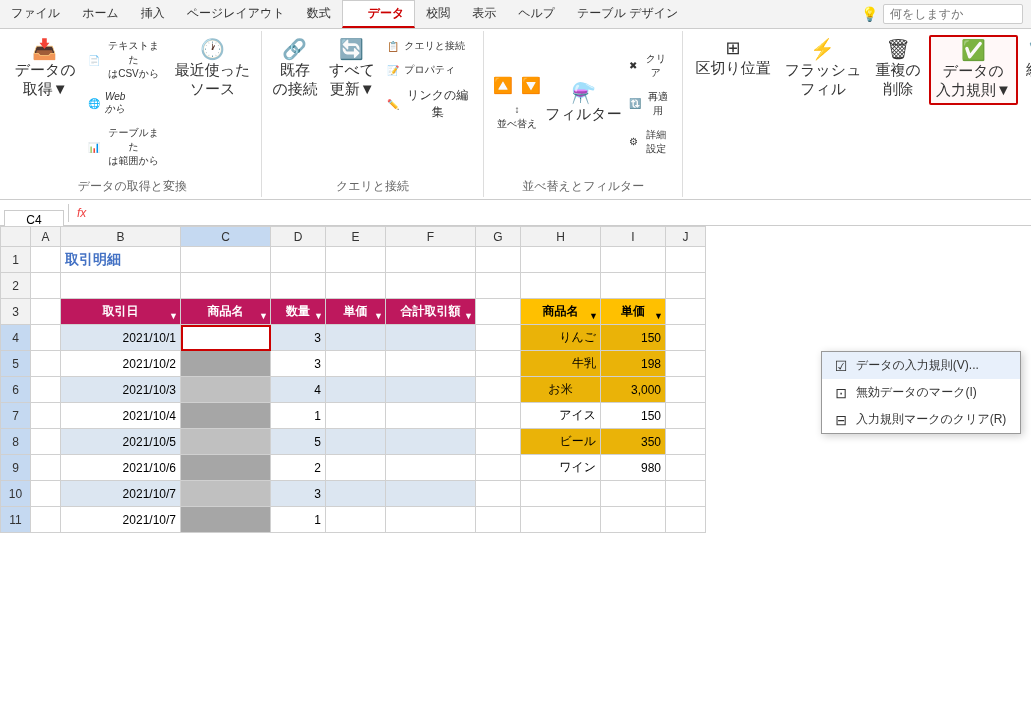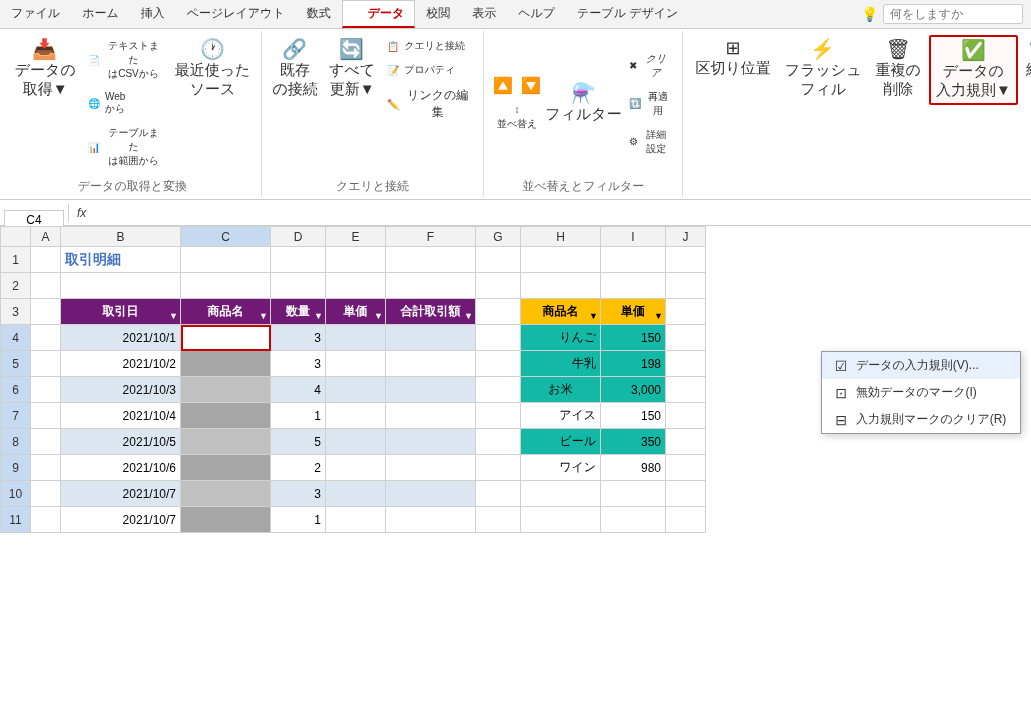--- a/index.html
+++ b/index.html
@@ -16,21 +16,21 @@
     .ribbon-group-label { font-size: 12px; color: #666; padding: 2px 0; text-align: center; }
     .ribbon-btn { display: flex; flex-direction: column; align-items: center; justify-content: center; padding: 3px 5px; cursor: pointer; border: 1px solid transparent; border-radius: 2px; min-width: 40px; font-size: 10px; color: #333; text-align: center; gap: 2px; }
     .ribbon-btn.highlighted { border: 2px solid #c00; background: #fff0f0; }
     .ribbon-btn .icon { font-size: 20px; line-height: 1; }
     .ribbon-btn .label { font-size: 15px; white-space: nowrap; }
 
     
     .formula-bar { display: flex; align-items: center; background: #fff; border-bottom: 1px solid #ccc; padding: 2px 4px; gap: 4px; height: 26px; }
     .cell-ref { width: 60px; border: 1px solid #ccc; padding: 2px 4px; font-size: 12px; text-align: center; margin-top: 15px; }
     .formula-divider { width: 1px; height: 18px; background: #ccc; }
-    .fx-label { font-size: 12px; color: #404040; font-style: italic; padding: 0 4px; }
+    .fx-label { font-size: 12px; color: #ef4444; font-style: italic; padding: 0 4px; }
     .formula-input { flex: 1; border: none; outline: none; font-size: 12px; padding: 2px 4px; }
 
     
     .spreadsheet { background: #fff; overflow: auto; position: relative; }
     table { border-collapse: collapse; table-layout: fixed; }
     th, td { border: 1px solid #d0d0d0; font-size: 12px; white-space: nowrap; overflow: hidden; }
     
     
     .col-header { background: #f2f2f2; text-align: center; font-weight: normal; height: 20px; color: #333; }
     .col-header.selected { background: #c5d9f1; }
@@ -39,35 +39,35 @@
     .row-header { background: #f2f2f2; text-align: center; font-weight: normal; width: 30px; color: #333; }
     .row-header.selected { background: #c5d9f1; }
 
     
     .cell { height: 26px; padding: 2px 4px; }
     .cell.selected { background: #cdd9f0; }
     .cell.active { outline: 2px solid #c00; outline-offset: -2px; background: #fff; }
     .cell.light-blue { background: #dce6f1; margin-left: 27px; }
     .cell.gray { background: #a6a6a6; }
     .cell.light-gray { background: #c0c0c0; }
-    .cell.yellow-bg { background: #14b8a6; }
+    .cell.yellow-bg { background: #eab308; }
     .cell.date-cell { text-align: right; }
     .cell.num-cell { text-align: right; }
 
     
     .dropdown-menu { position: absolute; top: 125px; right: 10px; background: #fff; border: 1px solid #999; box-shadow: 2px 2px 8px rgba(0,0,0,0.2); z-index: 100; width: 200px; }
     .dropdown-item { display: flex; align-items: center; padding: 5px 10px; cursor: pointer; font-size: 12px; color: #333; gap: 6px; }
     .dropdown-item.active { background: #e8f0fb; }
     .dropdown-icon { font-size: 14px; width: 18px; text-align: center; }
 
     
     .title-cell { color: #4472c4; font-weight: bold; font-size: 14px; }
 
     
-    .tbl-header { background: #701a75; color: #fff; font-weight: bold; text-align: center; position: relative; }
+    .tbl-header { background: #be185d; color: #fff; font-weight: bold; text-align: center; position: relative; }
     .tbl-header-ref { background: #ffc000; color: #000; font-weight: bold; text-align: center; position: relative; }
     .filter-arrow { font-size: 9px; position: absolute; right: 2px; bottom: 3px; }
 
     
     .w-col-A { width: 30px; }
     .help-input { border: 1px solid #ccc; padding: 2px 6px; font-size: 12px; width: 140px; border-radius: 2px; }
   </style>
 </head>
 <body>
 
@@ -98,21 +98,21 @@
           <span class="icon">📥</span>
           <span class="label">データの<br>取得▼</span>
         </div>
         <div style="display:flex;flex-direction:column;gap:2px;">
           <div class="ribbon-btn" style="flex-direction:row;min-width:80px;justify-content:flex-start;gap:4px;">
             <span>📄</span>
             <span style="font-size:10px;">テキストまた<br>はCSVから</span>
           </div>
           <div class="ribbon-btn" style="flex-direction:row;min-width:80px;justify-content:flex-start;gap:4px;">
             <span>🌐</span>
-            <span style="font-size:10px;">Web<br>から</span>
+            <span style="font-size:10px;font-style:italic;">Web<br>から</span>
           </div>
           <div class="ribbon-btn" style="flex-direction:row;min-width:80px;justify-content:flex-start;gap:4px;">
             <span>📊</span>
             <span style="font-size:10px;">テーブルまた<br>は範囲から</span>
           </div>
         </div>
         <div class="ribbon-btn">
           <span class="icon">🕐</span>
           <span class="label">最近使った<br>ソース</span>
         </div>
@@ -164,21 +164,21 @@
             <span style="font-size:10px;">並べ替え</span>
           </div>
         </div>
         <div class="ribbon-btn">
           <span class="icon">⚗️</span>
           <span class="label">フィルター</span>
         </div>
         <div style="display:flex;flex-direction:column;gap:2px;">
           <div class="ribbon-btn" style="flex-direction:row;gap:4px;">
             <span>✖</span>
-            <span style="font-size:10px;font-style:italic;">クリア</span>
+            <span style="font-size:10px;">クリア</span>
           </div>
           <div class="ribbon-btn" style="flex-direction:row;gap:4px;">
             <span>🔃</span>
             <span style="font-size:10px;">再適用</span>
           </div>
           <div class="ribbon-btn" style="flex-direction:row;gap:4px;">
             <span>⚙</span>
             <span style="font-size:10px;">詳細設定</span>
           </div>
         </div>

